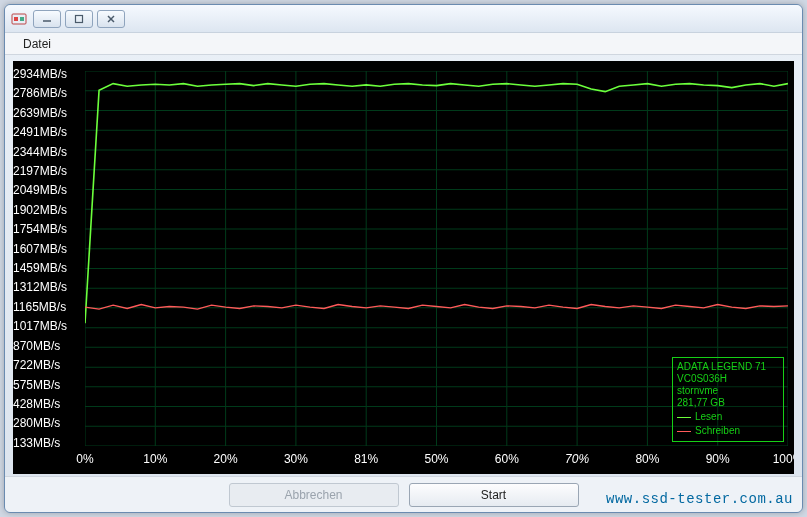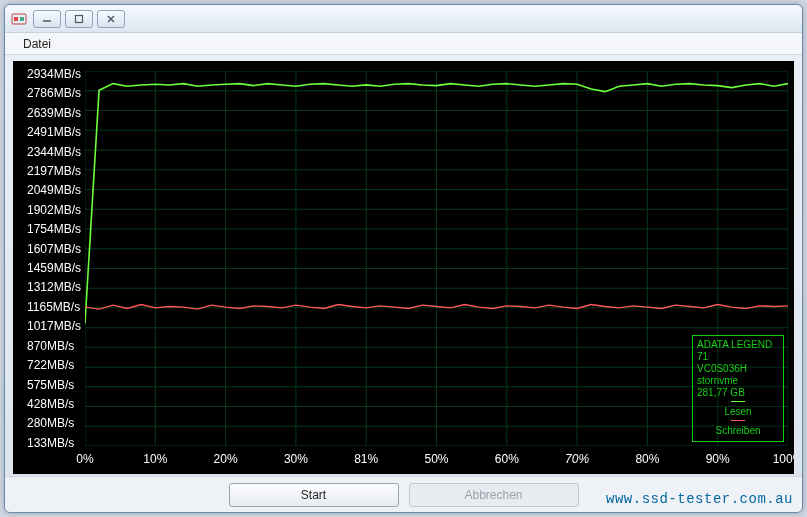--- a/index.html
+++ b/index.html
@@ -74,21 +74,21 @@
   }
   .chart-area {
     flex: 1;
     margin: 6px 8px 2px 8px;
     background: #000;
     position: relative;
     overflow: hidden;
   }
   .y-labels {
     position: absolute;
-    left: 14px;
+    left: 0;
     top: 6px;
     bottom: 24px;
     width: 68px;
     display: flex;
     flex-direction: column;
     justify-content: space-between;
     color: #fff;
     font-size: 12px;
   }
   .y-labels span { white-space: nowrap; }
@@ -111,34 +111,33 @@
     font-size: 12px;
   }
   .x-labels span {
     position: absolute;
     transform: translateX(-50%);
   }
   .legend-box {
     position: absolute;
     right: 10px;
     bottom: 32px;
-    width: 92px;
+    width: 112px;
     border: 1px solid #16d016;
     padding: 3px 4px 4px 4px;
     font-size: 10px;
     line-height: 12px;
     color: #16d016;
     background: rgba(0,0,0,0.2);
   }
   .legend-row {
     display: flex;
     align-items: center;
     gap: 4px;
     margin-top: 2px;
-    flex-direction: column;
   }
   .legend-swatch {
     width: 14px; height: 0;
     border-top: 1.5px solid;
   }
   .button-row {
     height: 36px;
     display: flex;
     align-items: center;
     justify-content: center;
@@ -299,19 +298,19 @@
         <span>Lesen</span>
       </div>
       <div class="legend-row">
         <span class="legend-swatch" id="sw-write" style="border-top-color: rgb(255, 90, 90);"></span>
         <span>Schreiben</span>
       </div>
     </div>
   </div>
 
   <div class="button-row">
+    <div class="app-btn disabled">Abbrechen</div>
     <div class="app-btn enabled">Start</div>
-    <div class="app-btn disabled">Abbrechen</div>
   </div>
 
 </div>
 
 <div class="watermark">www.ssd-tester.com.au</div>
 
 </body></html>

